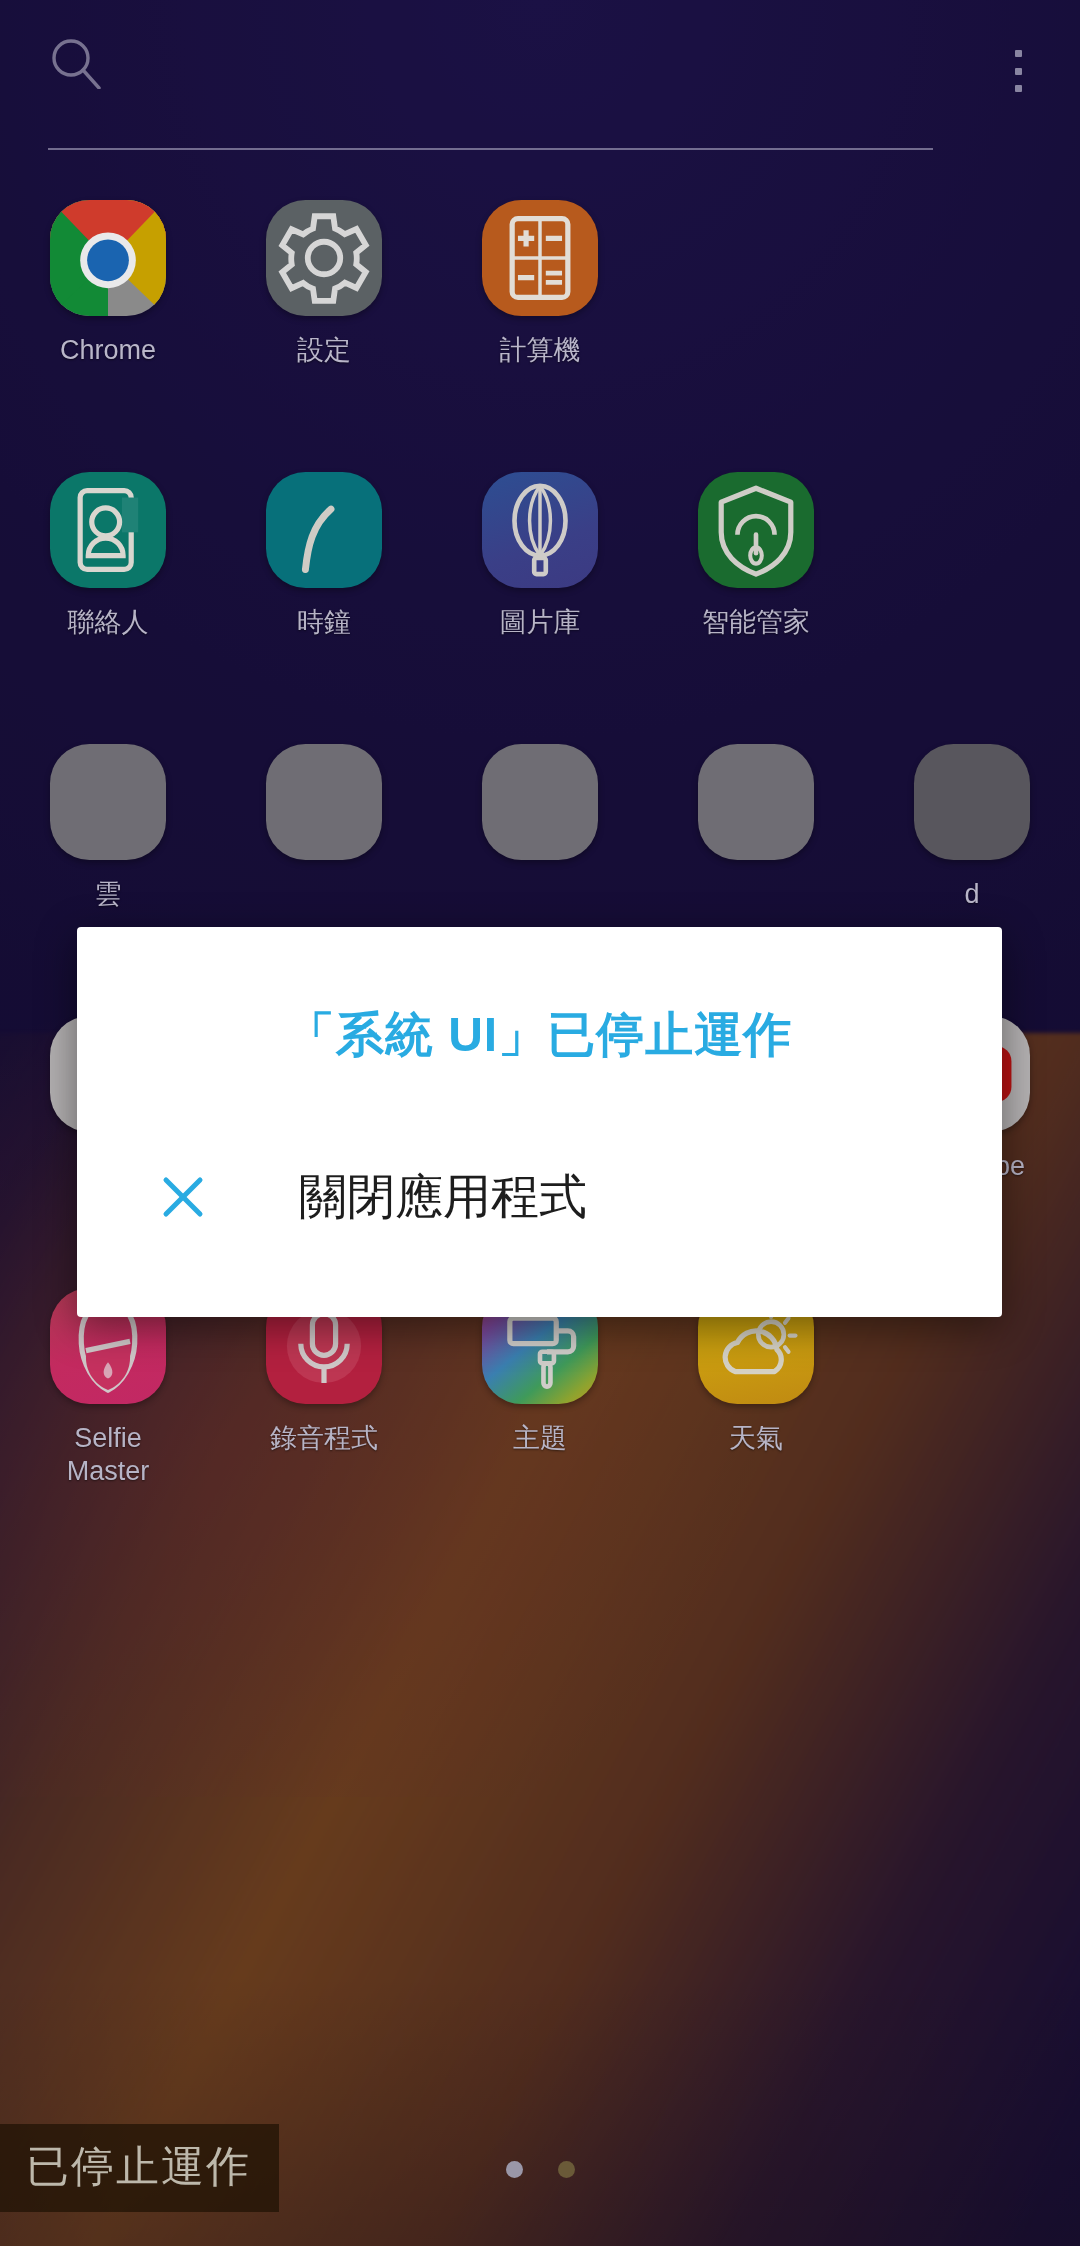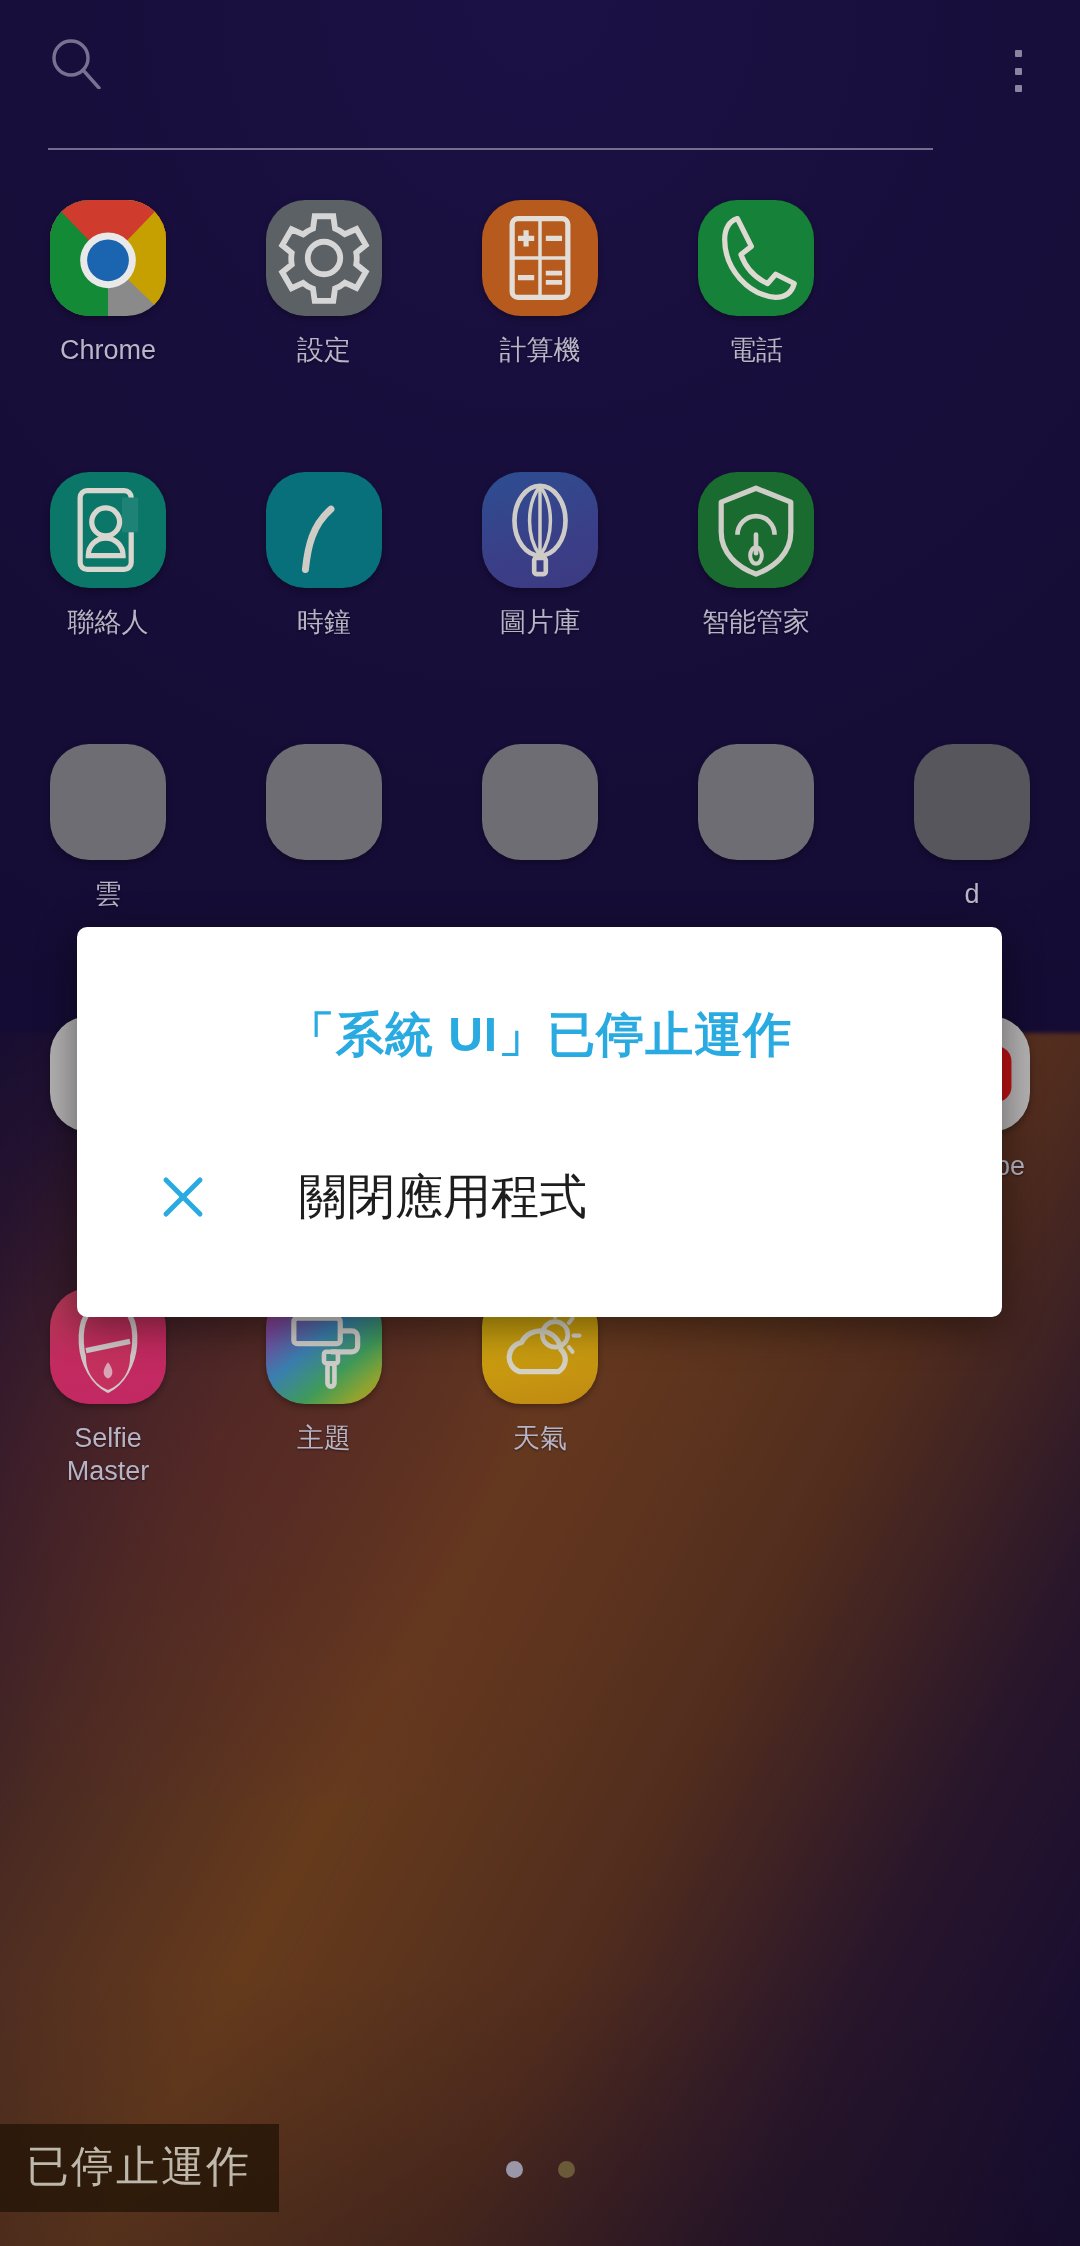--- a/index.html
+++ b/index.html
@@ -116,21 +116,21 @@
     white-space:pre-line;
   }
   .row-2 .label, .row-4 .label, .row-5 .label{ color:#b7b4c6; }
 
   
   .dialog{
     position:absolute;
     left:77px; top:927px;
     width:925px; height:390px;
     background:#ffffff;
-    border-radius:10px;
+    border-radius:4px;
     box-shadow:0 10px 40px rgba(0,0,0,.45);
     z-index:40;
   }
   .dialog-title{
     position:absolute; left:0; right:0; top:76px;
     text-align:center;
     font-size:48px;
     font-weight:bold;
     letter-spacing:1px;
     color:#29abe2;
@@ -246,30 +246,20 @@
               <line x1="55" y1="33" x2="69" y2="33" stroke="#e2ddd6" stroke-width="4.5"></line>
               <line x1="31" y1="67" x2="45" y2="67" stroke="#e2ddd6" stroke-width="4.5"></line>
               <line x1="55" y1="63" x2="69" y2="63" stroke="#e2ddd6" stroke-width="4"></line>
               <line x1="55" y1="71" x2="69" y2="71" stroke="#e2ddd6" stroke-width="4"></line>
             </svg>
           </div>
         </div>
         <div class="label">計算機</div>
       </div>
 
-      <div class="cell">
-        <div class="icon-wrap">
-          <div class="squircle" style="background:#168239">
-            <svg viewBox="0 0 100 100">
-              <path d="M34 16 c-7 2 -11 9 -11 18 c0 26 21 48 44 50 c9 0 14-5 16-12 l-16-8 l-7 8 c-11-5 -19-14 -23-25 l9-7 Z" fill="none" stroke="#dedad2" stroke-width="4.5" stroke-linejoin="round"></path>
-            </svg>
-          </div>
-        </div>
-        <div class="label">電話</div>
-      </div>
     </div>
 
     <div class="row row-2">
 
       <div class="cell">
         <div class="icon-wrap">
           <div class="squircle" style="background:#0b7769">
             <svg viewBox="0 0 100 100">
               <rect x="26" y="16" width="44" height="68" rx="6" fill="none" stroke="#d9d6cf" stroke-width="4.5"></rect>
               <rect x="62" y="22" width="14" height="30" fill="#1f8276"></rect>
@@ -446,20 +436,33 @@
               <path d="M31 54 L69 46 L69 60 C69 74 60 84 50 88 C40 84 31 74 31 60 Z" fill="#c5315f"></path>
               <path d="M31 54 L69 46" stroke="#cfc7c8" stroke-width="4.5" fill="none"></path>
               <path d="M50 64 c-5 6 -5 12 0 14 c5 -2 5 -8 0 -14 Z" fill="#d8a6b6"></path>
             </svg>
           </div>
         </div>
         <div class="label">Selfie
 Master</div>
       </div>
 
+      <div class="cell">
+        <div class="icon-wrap">
+          <div class="squircle" style="background:#b3203f">
+            <svg viewBox="0 0 100 100">
+              <circle cx="50" cy="50" r="32" fill="#bd3652"></circle>
+              <rect x="40" y="22" width="20" height="36" rx="10" fill="none" stroke="#cfc8c8" stroke-width="4.5"></rect>
+              <path d="M30 48 a20 20 0 0 0 40 0" fill="none" stroke="#cfc8c8" stroke-width="4.5"></path>
+              <line x1="50" y1="68" x2="50" y2="82" stroke="#cfc8c8" stroke-width="4.5"></line>
+            </svg>
+          </div>
+        </div>
+        <div class="label">錄音程式</div>
+      </div>
 
       <div class="cell">
         <div class="icon-wrap">
           <div class="squircle" style="background:linear-gradient(140deg,#b0356a 0%,#7a4a9e 22%,#3a7fb0 45%,#3f9a5a 68%,#8da32f 86%,#c09a22 100%)">
             <svg viewBox="0 0 100 100">
               <rect x="24" y="26" width="40" height="22" rx="3" fill="none" stroke="#cfcdc9" stroke-width="4.5"></rect>
               <path d="M64 37 h10 a5 5 0 0 1 5 5 v8 a5 5 0 0 1 -5 5 H56" fill="none" stroke="#cfcdc9" stroke-width="4.5"></path>
               <rect x="50" y="55" width="12" height="10" rx="2" fill="none" stroke="#cfcdc9" stroke-width="4"></rect>
               <rect x="53" y="65" width="6" height="20" rx="3" fill="none" stroke="#cfcdc9" stroke-width="4"></rect>
             </svg>

